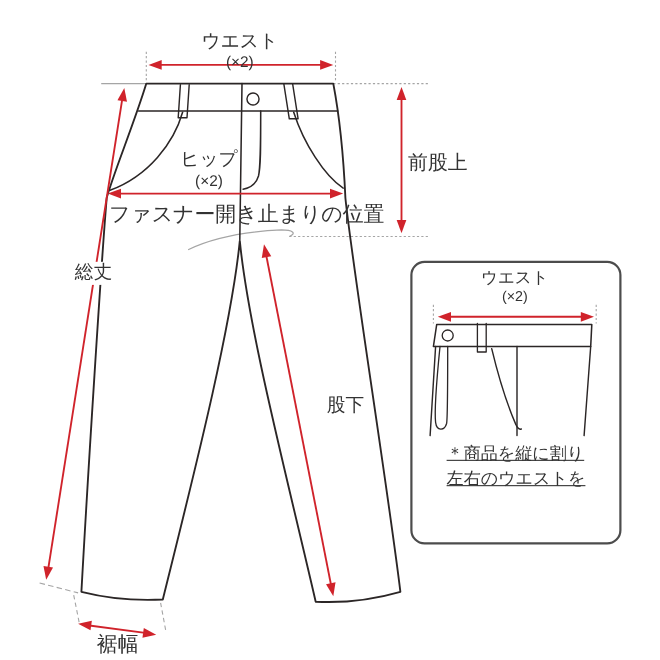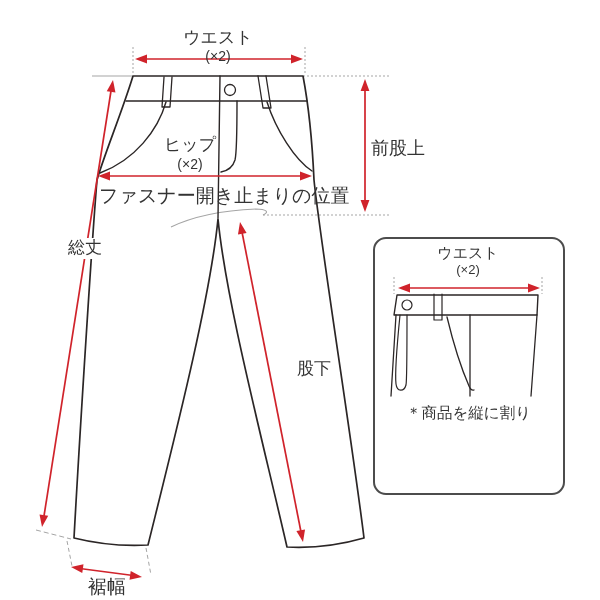--- a/index.html
+++ b/index.html
@@ -16,21 +16,21 @@
   .stroke-box{stroke:var(--box);fill:none;}
   .lbl{position:absolute;white-space:nowrap;color:var(--text);line-height:1.1;}
   .ctr{transform:translateX(-50%);}
   .lbl-17{font-size:17px;}
   .lbl-16{font-size:19px;}
   .lbl-15{font-size:15px;}
   .lbl-14{font-size:14px;}
   .lbl-13{font-size:13px;}
   .lbl-18{font-size:18px;}
   .whitebg{background:var(--bg);padding:1px 3px;}
-  #inset-note{position:absolute;left:406px;top:402px;font-size:15.5px;line-height:22.5px;color:var(--text);}
+  #inset-note{position:absolute;left:406px;top:402px;font-size:15.5px;line-height:22.5px;color:var(--text);text-decoration:underline;}
 </style>
 </head>
 <body>
 
 <div id="stage">
 
   <svg id="art" width="600" height="600" viewBox="0 0 600 600">
 
     <g>
       <path class="stroke-gray" stroke-width="1" d="M92,76 L133,76"></path>
@@ -133,15 +133,16 @@
 
   <div class="lbl lbl-17" style="left:274px;top:360px;margin-left:23px;">股下</div>
 
   <div class="lbl ctr lbl-16" style="left:107px;top:577px;">裾幅</div>
 
   <div class="lbl ctr lbl-15" style="left:468px;top:245px;">ウエスト</div>
   <div class="lbl ctr lbl-13" style="left:468px;top:263px;">(×2)</div>
 
   <div id="inset-note">
     <div>＊商品を縦に割り</div>
+    <div>左右のウエストを</div>
   </div>
 
 </div>
 
 </body></html>

